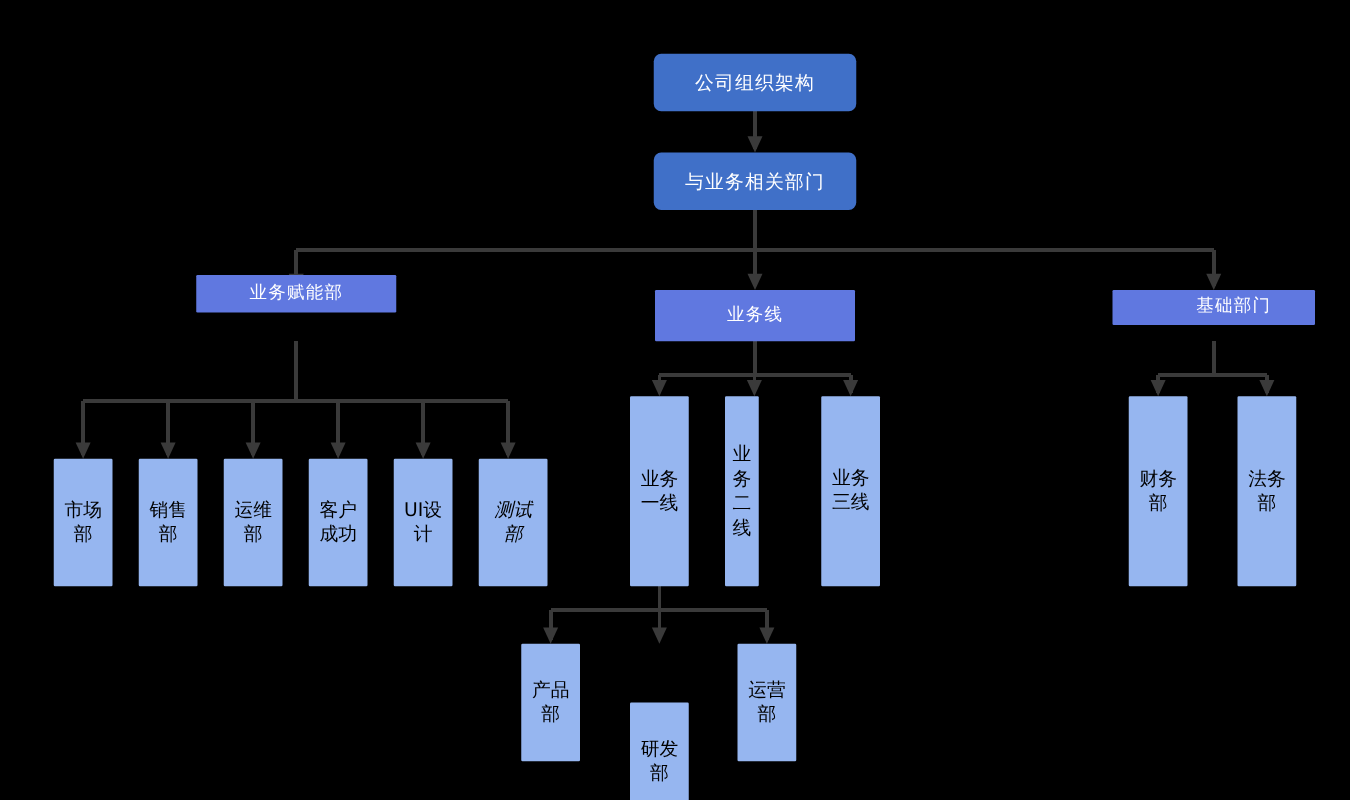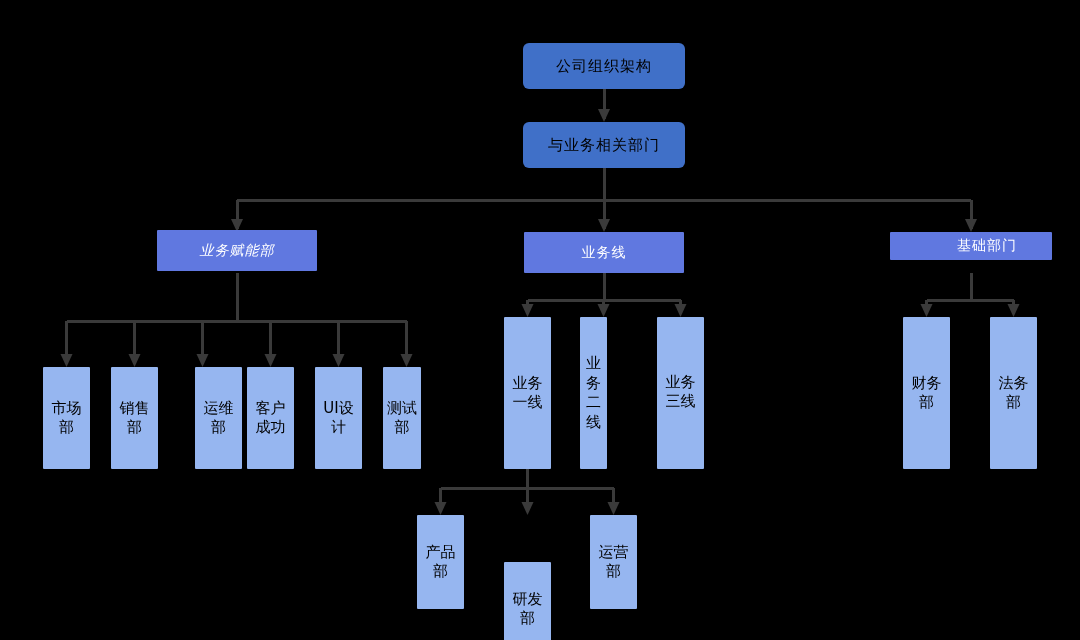--- a/index.html
+++ b/index.html
@@ -28,21 +28,21 @@
     box-sizing: border-box;
     display: flex;
     align-items: center;
     justify-content: center;
     text-align: center;
     line-height: 1.22;
     user-select: none;
   }
   .node.root {
     background: #4070c8;
-    color: #000000;
+    color: #ffffff;
     border-radius: 6px;
     font-size: 15px;
     letter-spacing: 1px;
   }
   .node.group {
     background: #6078e0;
     color: #ffffff;
     border-radius: 1px;
     font-size: 14px;
     letter-spacing: 1px;
@@ -118,45 +118,45 @@
       <line x1="613.5" y1="488" x2="613.5" y2="512" stroke="#3a3a3a" stroke-width="3" shape-rendering="crispEdges"></line>
       <polygon points="607.5,502 619.5,502 613.5,515" fill="#3a3a3a"></polygon>
     </svg>
   <div id="nodes">
       <div class="node root" style="left: 523px; top: 43px; width: 162px; height: 46px;">
         <span class="label">公司组织架构</span>
       </div>
       <div class="node root" style="left: 523px; top: 122px; width: 162px; height: 46px;">
         <span class="label">与业务相关部门</span>
       </div>
-      <div class="node group" style="left: 157px; top: 230px; width: 160px; height: 41px; font-style: italic;">
+      <div class="node group" style="left: 157px; top: 220px; width: 160px; height: 30px;">
         <span class="label">业务赋能部</span>
       </div>
       <div class="node group" style="left: 524px; top: 232px; width: 160px; height: 41px;">
         <span class="label">业务线</span>
       </div>
       <div class="node group" style="left: 890px; top: 232px; width: 162px; height: 28px; padding-left: 32px;">
         <span class="label">基础部门</span>
       </div>
       <div class="node leaf vertical" style="left: 43px; top: 367px; width: 47px; height: 102px;">
         <span class="label" style="max-width: 39px;">市场部</span>
       </div>
       <div class="node leaf vertical" style="left: 111px; top: 367px; width: 47px; height: 102px;">
         <span class="label" style="max-width: 39px;">销售部</span>
       </div>
-      <div class="node leaf vertical" style="left: 179px; top: 367px; width: 47px; height: 102px; margin-left: 16px;">
+      <div class="node leaf vertical" style="left: 179px; top: 367px; width: 47px; height: 102px;">
         <span class="label" style="max-width: 39px;">运维部</span>
       </div>
       <div class="node leaf vertical" style="left: 247px; top: 367px; width: 47px; height: 102px;">
         <span class="label" style="max-width: 39px;">客户成功</span>
       </div>
       <div class="node leaf vertical" style="left: 315px; top: 367px; width: 47px; height: 102px;">
         <span class="label" style="max-width: 39px;">UI设计</span>
       </div>
-      <div class="node leaf vertical" style="left: 383px; top: 367px; width: 38px; height: 102px;">
+      <div class="node leaf vertical" style="left: 383px; top: 367px; width: 55px; height: 102px; font-style: italic;">
         <span class="label" style="max-width: 39px;">测试部</span>
       </div>
       <div class="node leaf vertical" style="left: 504px; top: 317px; width: 47px; height: 152px;">
         <span class="label" style="max-width: 39px;">业务一线</span>
       </div>
       <div class="node leaf vertical" style="left: 580px; top: 317px; width: 27px; height: 152px;">
         <span class="label" style="max-width: 39px;">业务二线</span>
       </div>
       <div class="node leaf vertical" style="left: 657px; top: 317px; width: 47px; height: 152px;">
         <span class="label" style="max-width: 39px; font-family: Liberation Mono, monospace;">业务三线</span>

